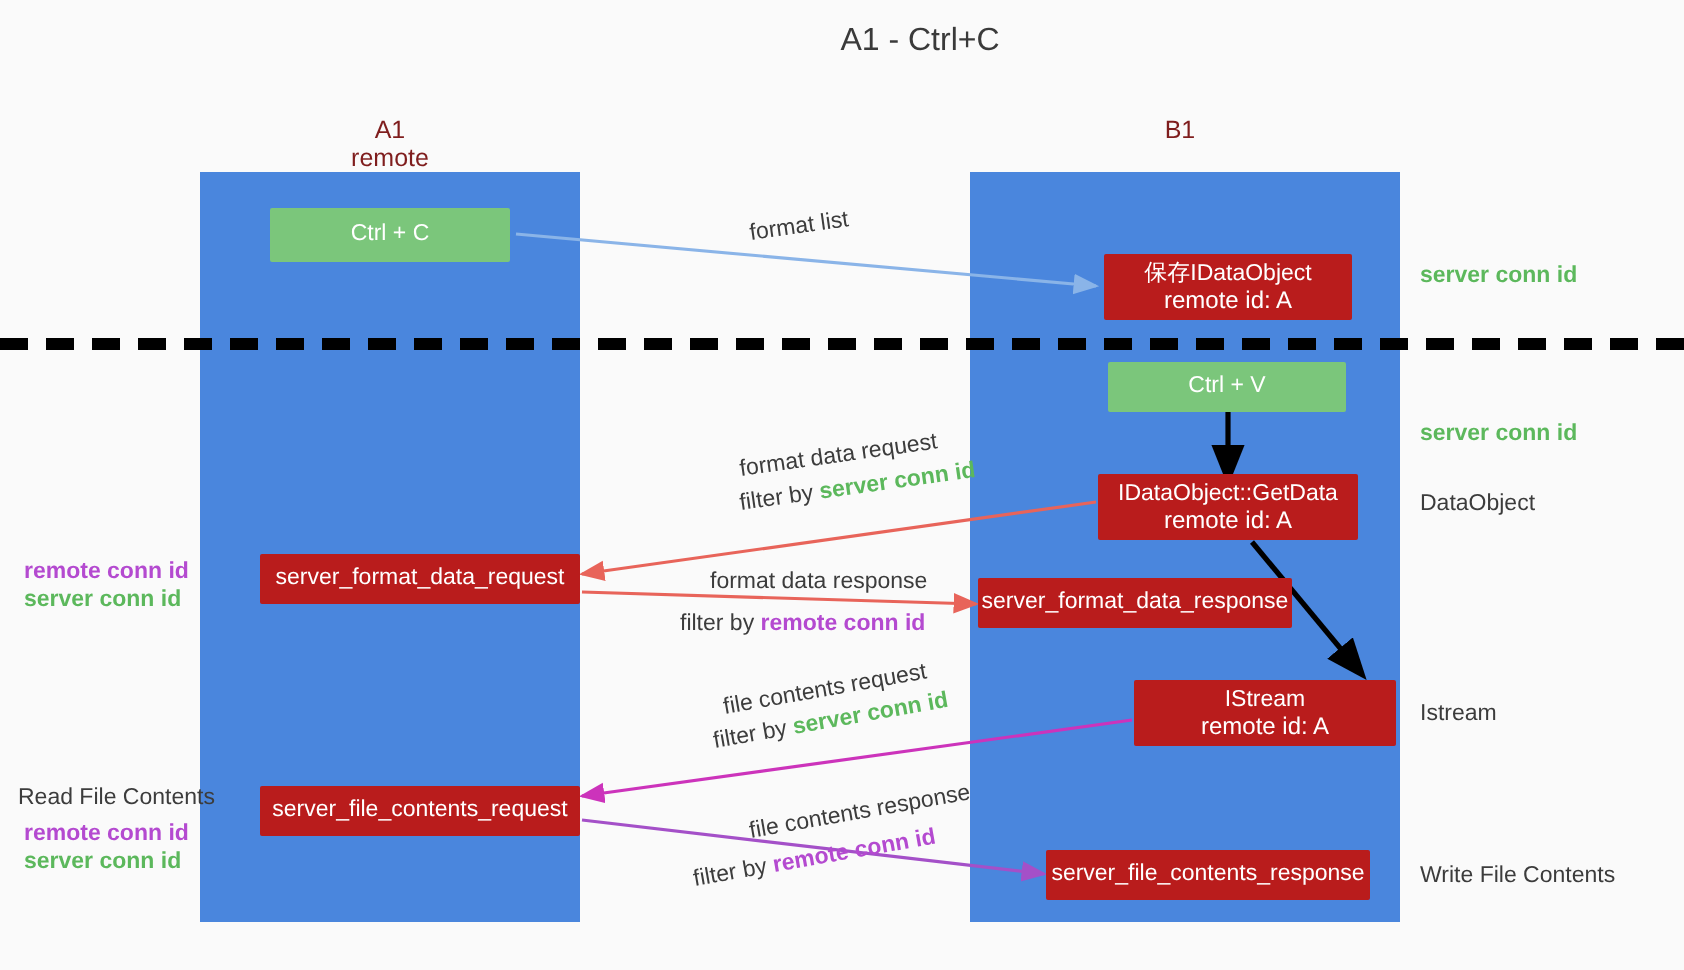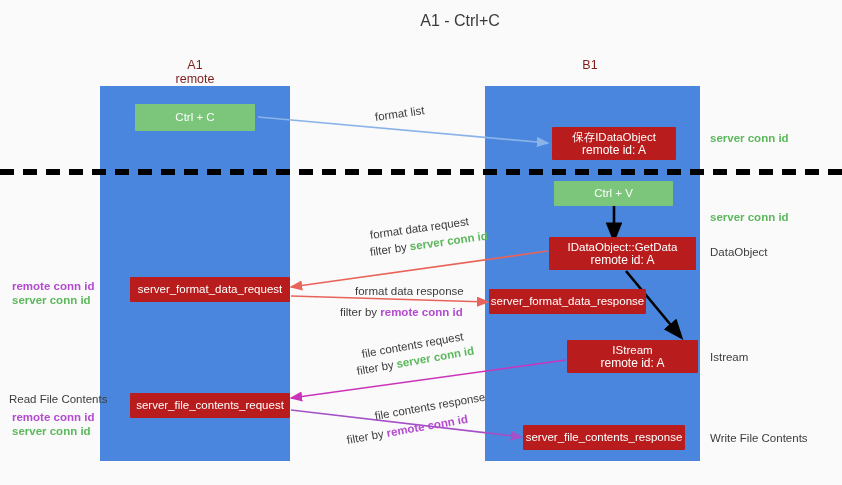--- a/index.html
+++ b/index.html
@@ -143,21 +143,21 @@
 
   <div class="node orange" style="left:552px; top:127px; width:124px; height:33px;">
     <span>保存IDataObject</span>
     <span class="l2">remote id: A</span>
   </div>
 
   <div class="node green" style="left:554px; top:181px; width:119px; height:25px;">
     <span>Ctrl + V</span>
   </div>
 
-  <div class="node orange" style="left:549px; top:237px; width:147px; height:33px;">
+  <div class="node orange" style="left:549px; top:237px; width:130px; height:33px;">
     <span>IDataObject::GetData</span>
     <span class="l2">remote id: A</span>
   </div>
 
   <div class="node orange" style="left:567px; top:340px; width:131px; height:33px;">
     <span>IStream</span>
     <span class="l2">remote id: A</span>
   </div>
 
   <div class="node orange" style="left:130px; top:277px; width:160px; height:25px;justify-content:center;">

